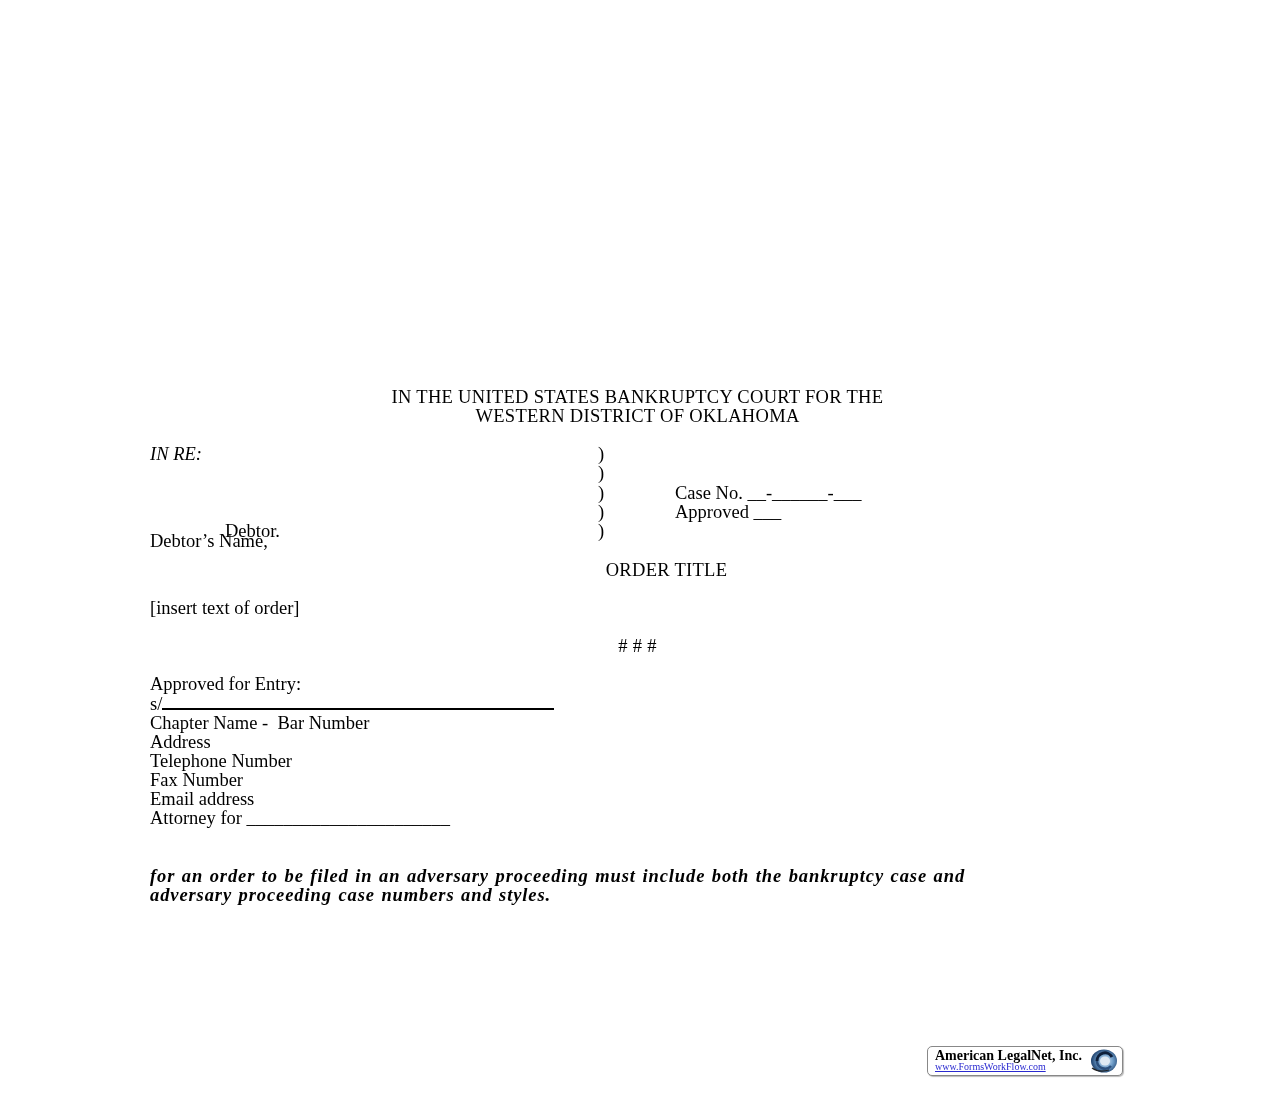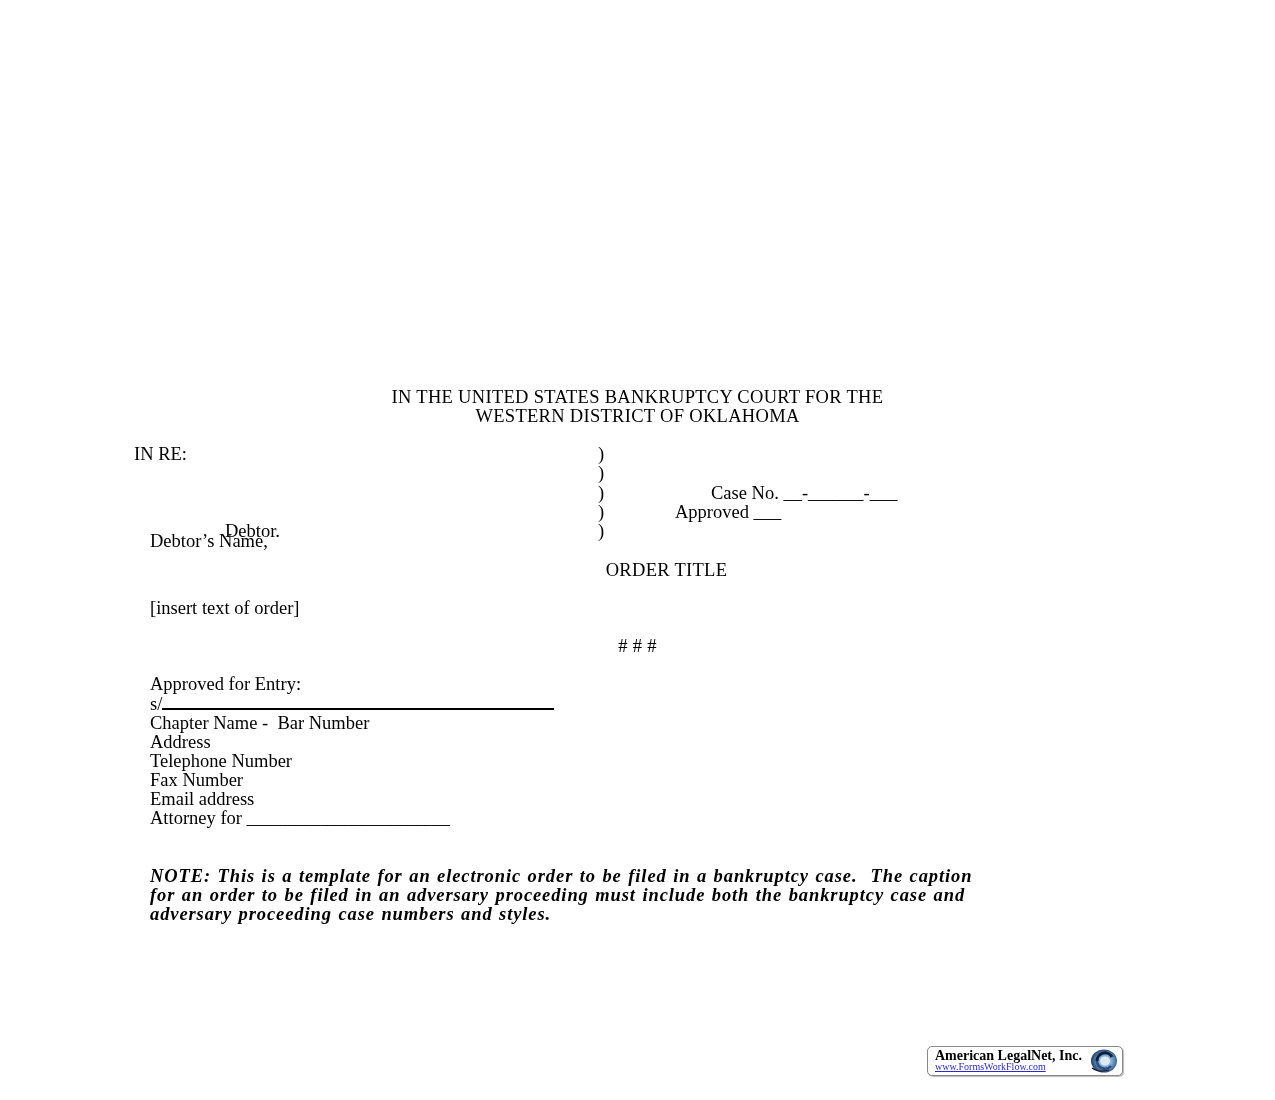--- a/index.html
+++ b/index.html
@@ -84,50 +84,49 @@
       width: 32px;
       height: 26px;
     }
   </style>
 </head>
 <body>
 
 <div class="heading" style="top:388px;">IN THE UNITED STATES BANKRUPTCY COURT FOR THE</div>
 <div class="heading" style="top:407px;">WESTERN DISTRICT OF OKLAHOMA</div>
 
-<div class="abs" style="left:134px; top:445px;">IN RE:</div>
+<div class="abs" style="left:150px; top:445px;font-style:italic;">IN RE:</div>
 <div class="abs" style="left:150px; top:484px;margin-top:48px;">Debtor’s Name,</div>
 <div class="abs" style="left:225px; top:522px;">Debtor.</div>
 
 <div class="paren" style="top:445px;">)</div>
 <div class="paren" style="top:464px;">)</div>
 <div class="paren" style="top:484px;">)</div>
 <div class="paren" style="top:503px;">)</div>
 <div class="paren" style="top:522px;">)</div>
 
-<div class="abs" style="left:711px; top:484px;text-align:right;">Case No. __-______-___</div>
+<div class="abs" style="left:675px; top:484px;text-align:right;">Case No. __-______-___</div>
 <div class="abs" style="left:675px; top:503px;">Approved ___</div>
 
 <div class="heading bold" style="top:561px;">ORDER TITLE</div>
 
 <div class="abs" style="left:150px; top:599px;">[insert text of order]</div>
 
 <div class="heading" style="top:637px;"># # #</div>
 
 <div class="abs" style="left:150px; top:675px;">Approved for Entry:</div>
 <div class="abs" style="left:150px; top:694px;"><span>s/</span><span class="sigline"></span></div>
 <div class="abs" style="left:150px; top:714px;">Chapter Name -  Bar Number</div>
 <div class="abs" style="left:150px; top:733px;">Address</div>
 <div class="abs" style="left:150px; top:752px;">Telephone Number</div>
 <div class="abs" style="left:150px; top:771px;">Fax Number</div>
 <div class="abs" style="left:150px; top:790px;">Email address</div>
 <div class="abs" style="left:150px; top:809px;">Attorney for ______________________</div>
 
 <div class="note">
-  <div>NOTE: This is a template for an electronic order to be filed in a bankruptcy case.  The caption</div>
   <div>for an order to be filed in an adversary proceeding must include both the bankruptcy case and</div>
   <div>adversary proceeding case numbers and styles.</div>
 </div>
 
 <div class="badge">
   <div class="badge-name">American LegalNet, Inc.</div>
   <div class="badge-link">www.FormsWorkFlow.com</div>
   <svg class="badge-logo" viewBox="0 0 32 26">
     <defs>
       <radialGradient id="g1" cx="55%" cy="50%" r="55%">

